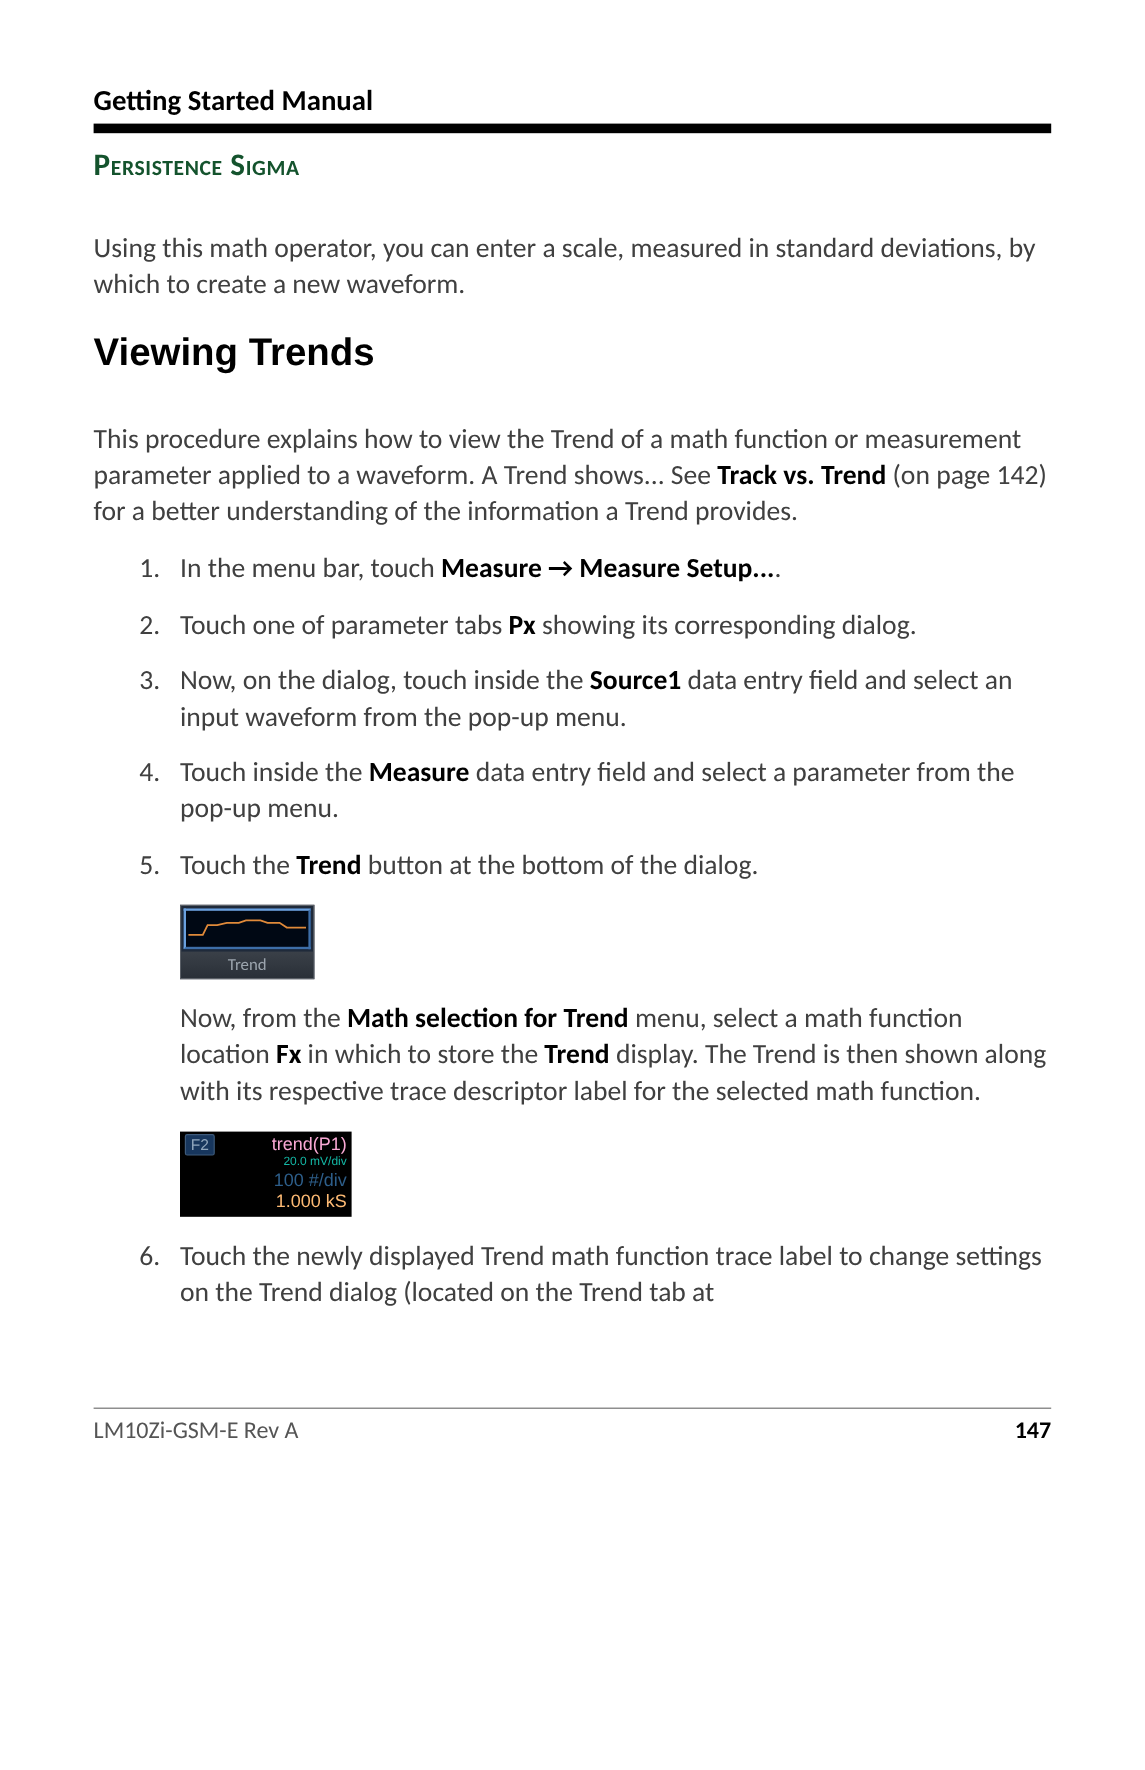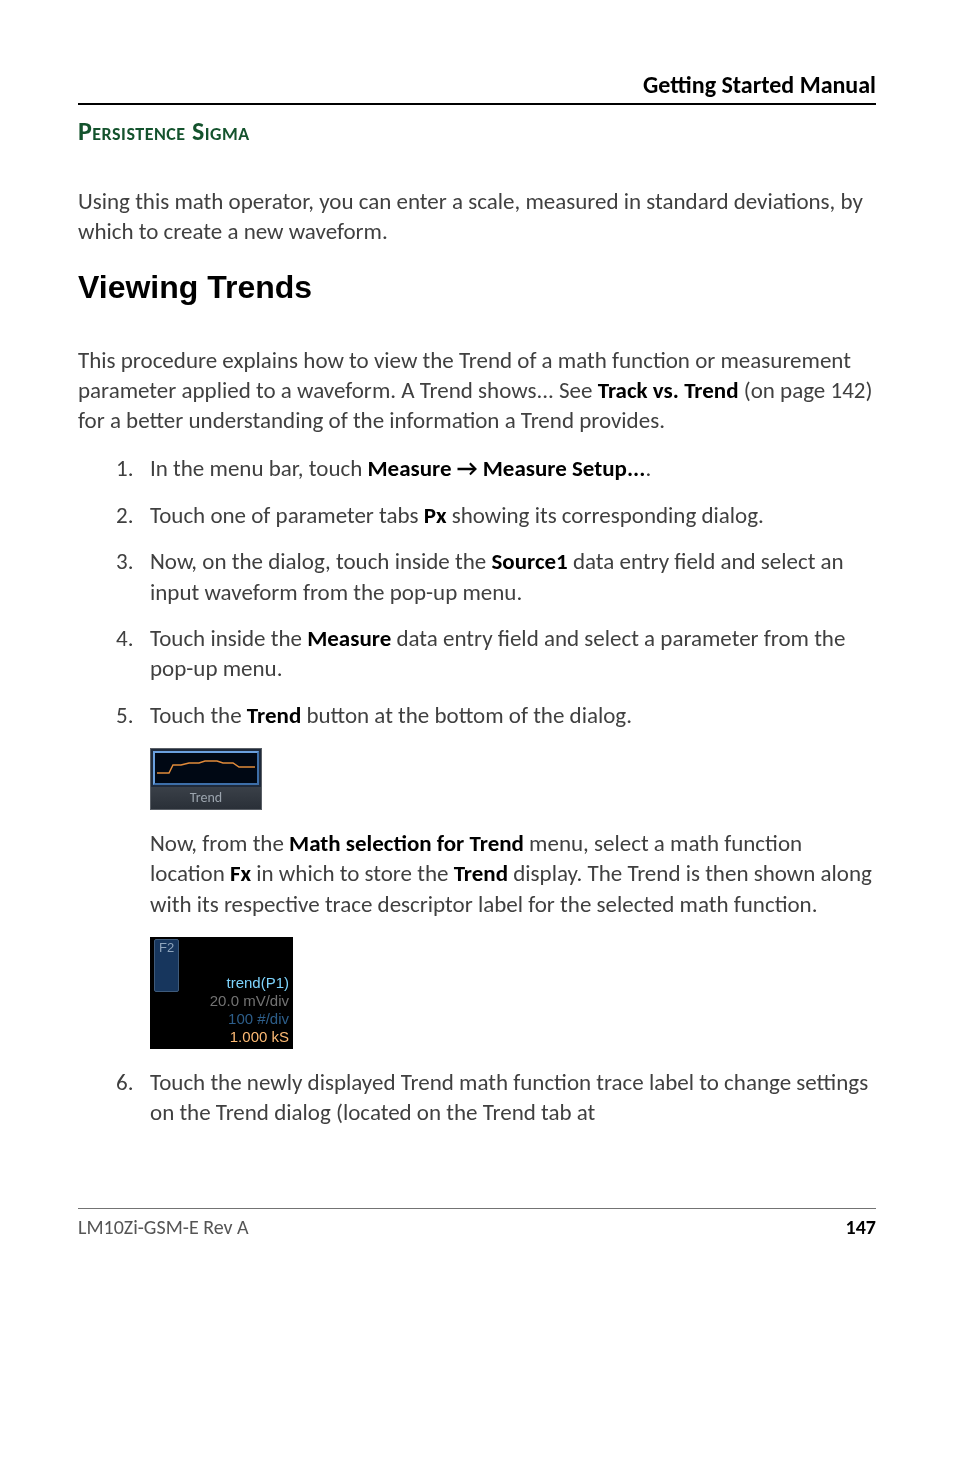--- a/index.html
+++ b/index.html
@@ -7,26 +7,25 @@
     padding: 0;
     font-family: Calibri, "Segoe UI", Arial, sans-serif;
     background: #ffffff;
     color: #333333;
     width: 954px;
   }
   .page {
     padding: 70px 78px 40px 78px;
   }
   .header-line {
-    text-align: right;
     font-weight: bold;
     font-size: 24px;
     color: #000000;
     padding-bottom: 4px;
-    border-bottom: 2px solid #000000;
+    border-bottom: 8px solid #000000;
     margin-bottom: 10px;
   }
   .small-caps-heading {
     font-variant: small-caps;
     font-weight: bold;
     font-size: 26px;
     letter-spacing: 0.5px;
     color: #14532d;
     margin-bottom: 8px;
   }
@@ -116,25 +115,24 @@
   .trace-desc .badge {
     background: #17365d;
     color: #8fa5bc;
     font-size: 13px;
     padding: 0 4px;
     border: 1px solid #3e5a7a;
     border-radius: 2px;
   }
   .trace-desc .fname {
     flex: 1;
-    color: #7dd3fc;
+    color: #f9a8d4;
     font-size: 15px;
-    margin-top: 35px;
-  }
-  .trace-desc .line2 { color: #737373; font-size: 15px; }
+  }
+  .trace-desc .line2 { color: #14b8a6; font-size: 10px; }
   .trace-desc .line3 { color: #2d5e8a; font-size: 15px; }
   .trace-desc .line4 { color: #fdba74; font-size: 15px; }
   .footer {
     margin-top: 80px;
     border-top: 1px solid #737373;
     padding-top: 6px;
     display: flex;
     justify-content: space-between;
     font-size: 20px;
     color: #555555;

